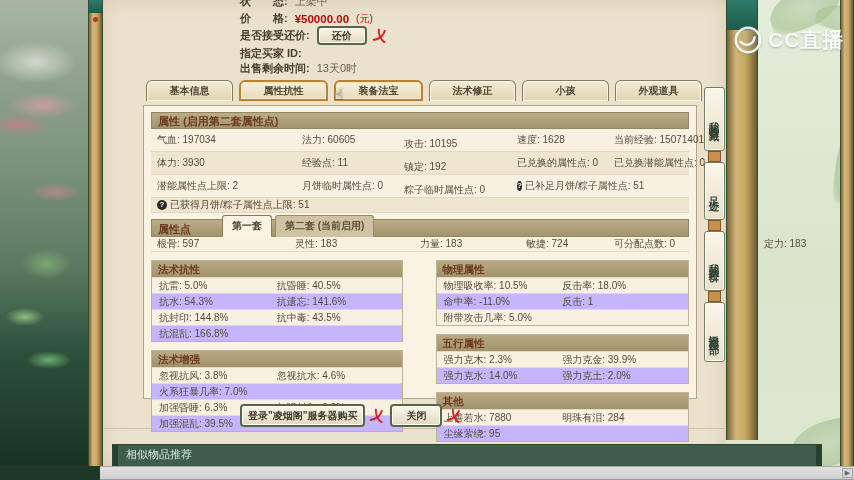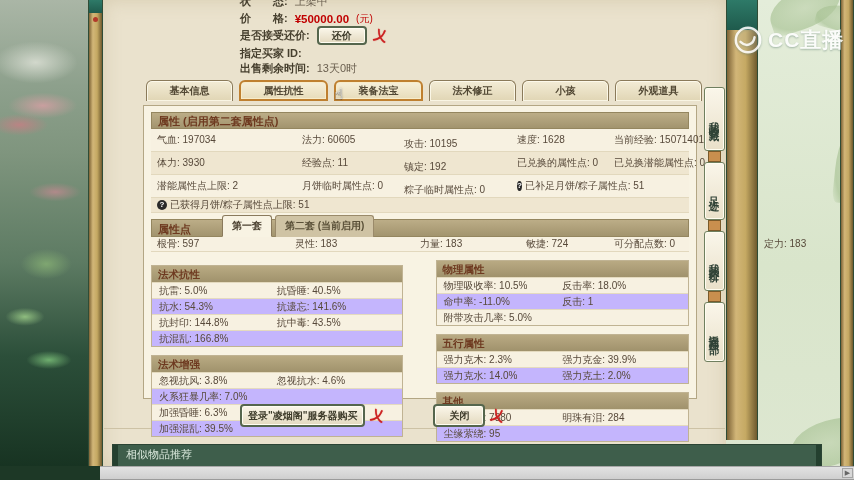--- a/index.html
+++ b/index.html
@@ -77,31 +77,31 @@
   .pts-row .cell:nth-child(5){width:150px;} .pts-row .cell:nth-child(6){flex:1;width:auto;}
   .q-icon{display:inline-block;width:10px;height:10px;line-height:10px;border-radius:50%;background:#2a2a2a;
     color:#fff;font-size:8px;text-align:center;font-weight:bold;}
   .pts-head{position:relative;margin-top:6px;height:18px;line-height:18px;
     background:linear-gradient(180deg,#bcad87,#a2946e);border:1px solid #94865f;box-sizing:border-box;
     color:#6e3a20;font-weight:bold;font-size:11px;padding:0 6px;}
   .pts-tabs{position:absolute;left:70px;bottom:-1px;display:flex;gap:3px;}
   .pts-tab{font-size:10px;font-weight:bold;padding:1px 9px;border-radius:3px 3px 0 0;cursor:pointer;}
   .pts-tab.on{background:#f8f3e3;border:1px solid #8a7a5c;border-bottom:1px solid #f8f3e3;color:#4c4232;}
   .pts-tab.off{background:#cfc3a4;border:1px solid #9a8a6a;border-bottom:none;color:#5a5038;}
-  .cols{display:flex;gap:33px;margin-top:8px;align-items:center;}
+  .cols{display:flex;gap:33px;margin-top:8px;}
   .colL{width:256px;} .colR{width:258px;}
   .panel{border:1px solid #c0b393;margin-bottom:8px;background:#f7f1e1;}
   .p-head{height:16px;line-height:16px;background:linear-gradient(180deg,#b9aa83,#a0926c);
     color:#6e3a20;font-weight:bold;font-size:10.5px;padding:0 6px;}
   .p-row{display:flex;line-height:15px;font-size:10px;color:#57493a;padding:0 7px;background:#f7f1e1;border-top:1px solid #e4dabf;}
   .p-row.alt{background:#c4b5fd;}
   .pcell{width:50%;white-space:nowrap;}
   
   .footer-btns{position:absolute;left:240px;top:404px;display:flex;align-items:center;gap:6px;z-index:5;}
-  .btn-login{height:19px;} .btn-close{height:19px;width:36px;margin-left:43px;}
+  .btn-login{height:19px;} .btn-close{height:19px;width:36px;}
   
   .reco-bar{position:absolute;left:112px;top:444px;width:710px;height:24px;background:#3e5e4b;
     border:1px solid #2b4434;box-sizing:border-box;color:#dcead e;z-index:6;
     color:#dceade;font-size:11px;line-height:18px;padding-left:13px;}
   .reco-bar::before,.reco-bar::after{content:"";position:absolute;top:0;width:5px;height:100%;background:#24402f;}
   .reco-bar::before{left:0;} .reco-bar::after{right:0;}
   
   .side-menu{position:absolute;left:704px;top:87px;width:21px;display:flex;flex-direction:column;align-items:center;z-index:10;}
   .side-btn{width:19px;background:linear-gradient(180deg,#faf6ea,#e9e0c9);border:1px solid #6f7f5f;border-radius:3px;
     box-shadow:inset 0 0 0 1px #fffdf0;display:flex;align-items:center;justify-content:center;cursor:pointer;

